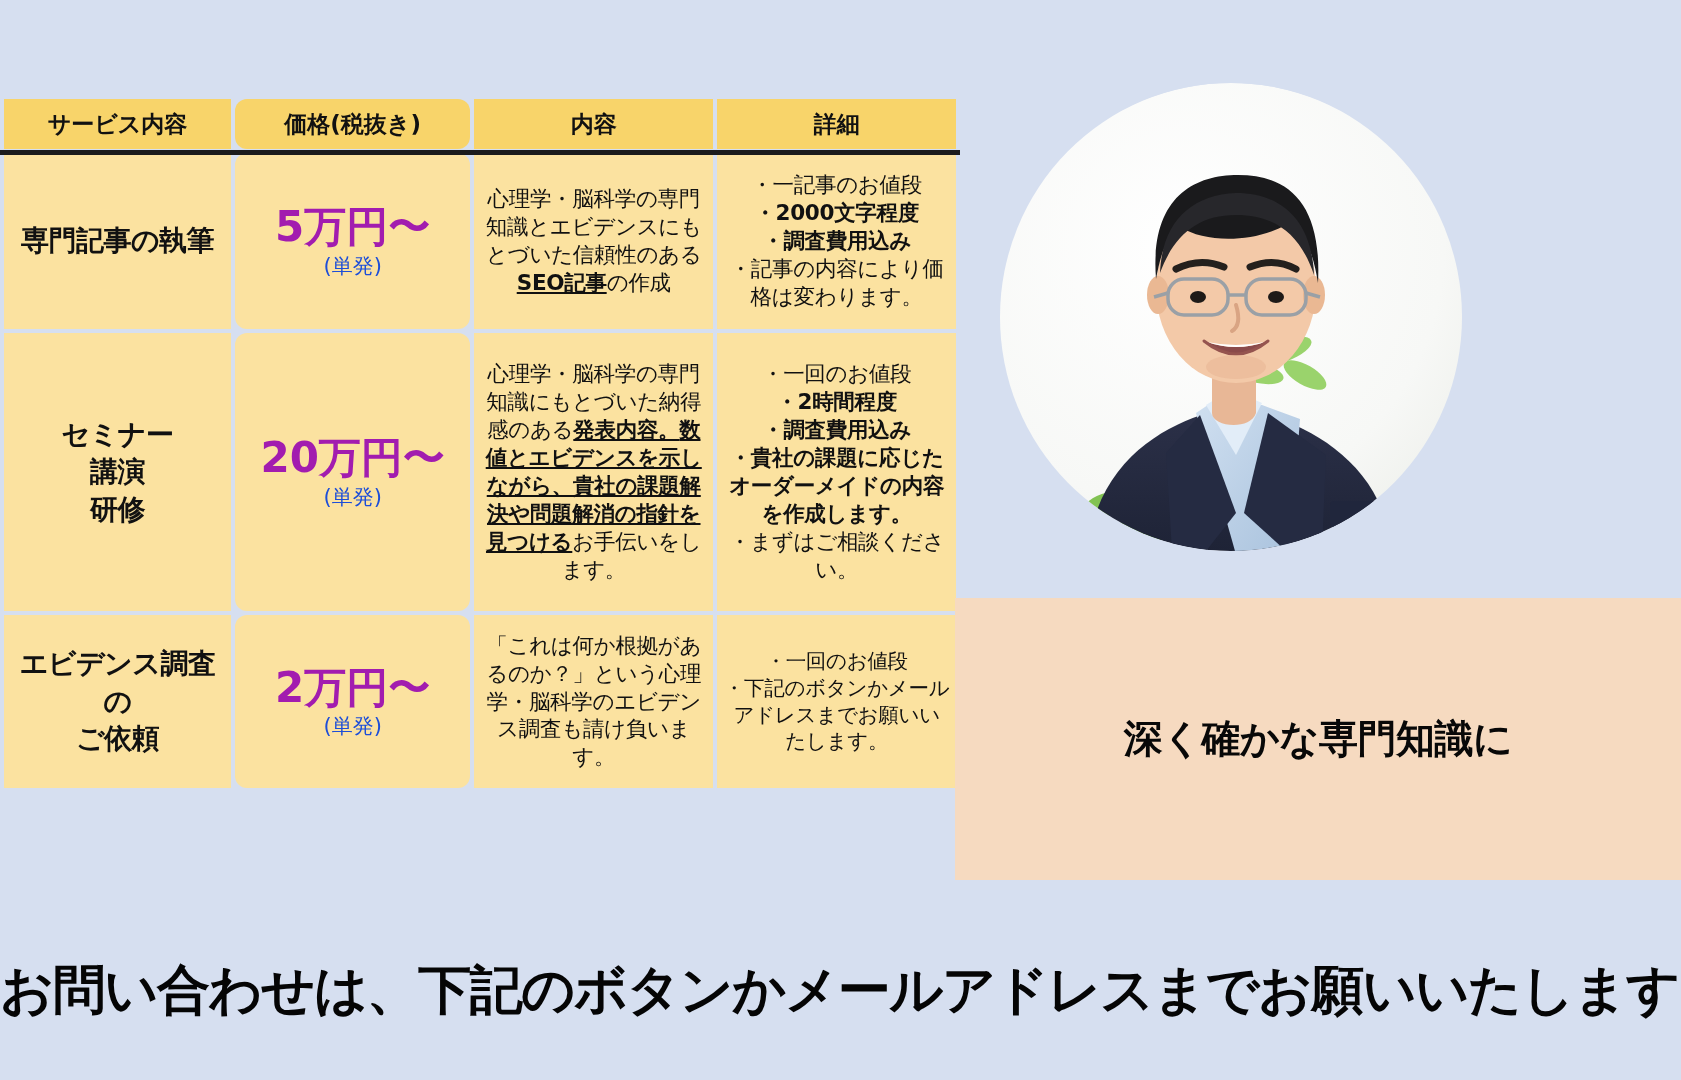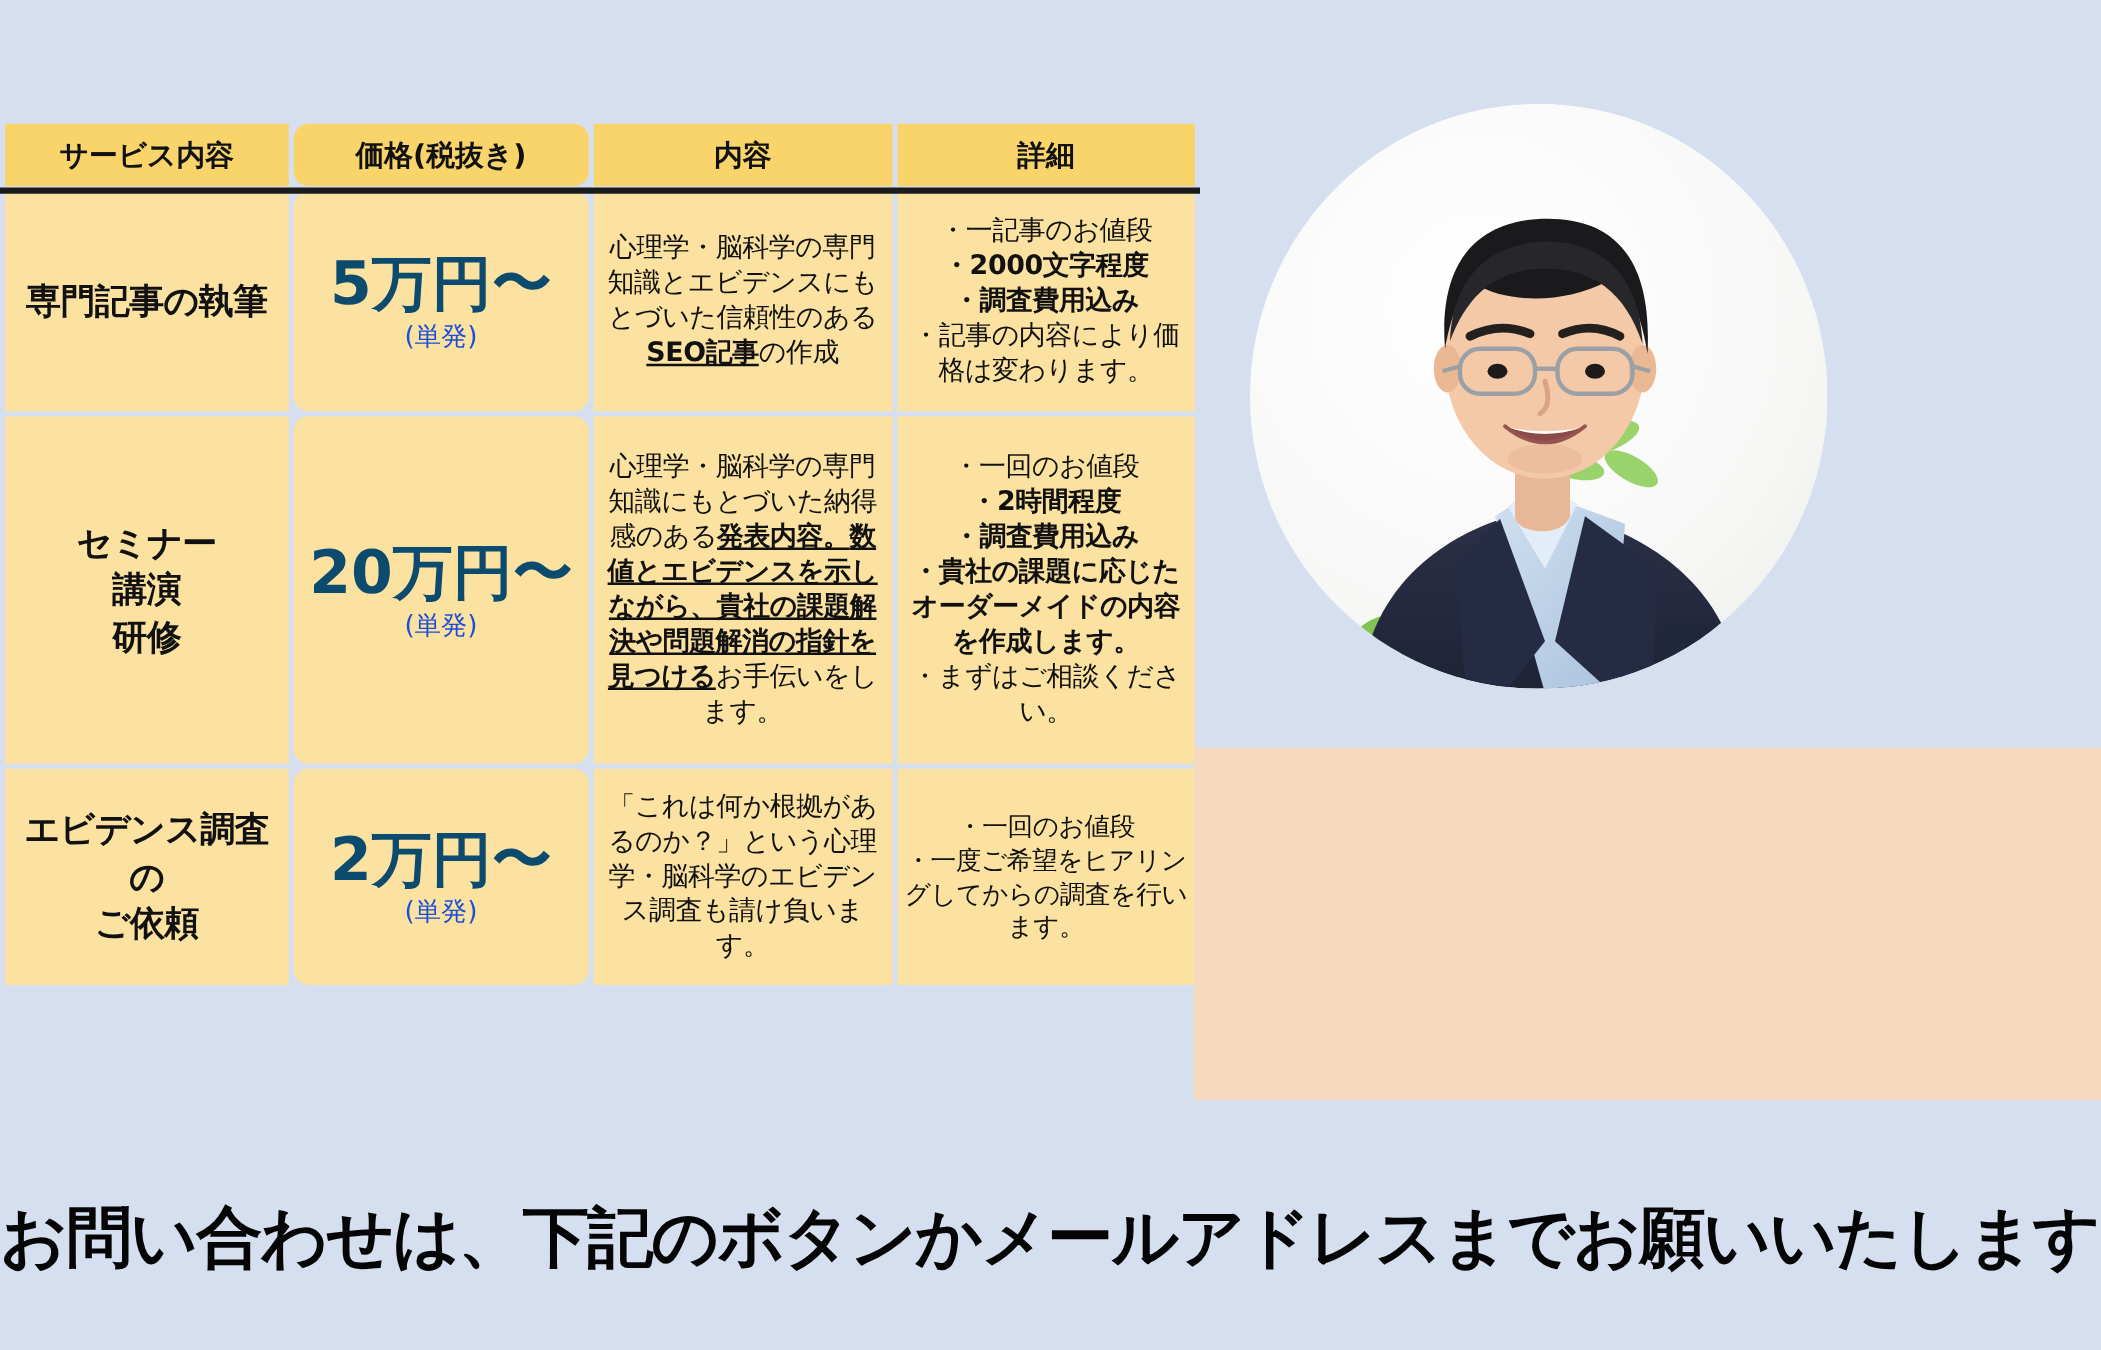--- a/index.html
+++ b/index.html
@@ -38,21 +38,21 @@
   .c1{width:231px;}
   .c2{width:235px;border-radius:12px;}
   .c3{width:241px;}
   .c4{width:241px;}
 
   .svc-name{
     font-size:28px;font-weight:bold;line-height:1.34;letter-spacing:-0.5px;
   }
   .price-cell{line-height:1.1;}
   .price-main{
-    font-size:48px;font-weight:bold;color:#0c4a6e;letter-spacing:0px;
+    font-size:42px;font-weight:bold;color:#a21caf;letter-spacing:0px;
     display:block;
   }
   .price-sub{
     font-size:21px;color:#1d4ed8;display:block;margin-top:4px;
   }
   .body-txt{
     font-size:21.5px;line-height:1.30;text-align:center;letter-spacing:-0.3px;
   }
   .body-txt b{font-weight:bold;text-decoration:underline;}
   .detail-txt{
@@ -131,21 +131,21 @@
         <td class="c4 detail-txt"><span>・一回のお値段</span><br><b>・2時間程度</b><br><b>・調査費用込み</b><br><b>・貴社の課題に応じたオーダーメイドの内容を作成します。</b><br><span>・まずはご相談ください。</span></td>
       </tr>
 
       <tr class="r3">
         <td class="c1 svc-name">エビデンス調査<br>の<br>ご依頼</td>
         <td class="c2 price-cell">
           <span class="price-main">2万円〜</span>
           <span class="price-sub">(単発)</span>
         </td>
         <td class="c3 body-txt"><span>「これは何か根拠があるのか？」という心理学・脳科学のエビデンス調査も請け負います。</span></td>
-        <td class="c4 detail-txt nudge-sm"><span>・一回のお値段</span><br><span>・一度ご希望をヒアリングしてからの調査を行います。</span></td>
+        <td class="c4 detail-txt nudge-sm"><span>・一回のお値段</span><br><span>・下記のボタンかメールアドレスまでお願いいたします。</span></td>
       </tr>
     </tbody>
   </table>
   <div class="hdr-rule"></div>
 
   <div class="photo-wrap">
     <svg class="photo-svg" viewBox="0 0 462 468">
       <defs>
         <radialGradient id="bgG" cx="40%" cy="35%" r="80%">
           <stop offset="0%" stop-color="#ffffff"></stop>
@@ -220,17 +220,18 @@
         <path d="M204 258 q32 28 64 0 q-32 12 -64 0 Z" fill="#8a4a4a"></path>
         <path d="M207 259 q29 10 58 0 q-29 6 -58 0 Z" fill="#ffffff"></path>
         <path d="M204 258 q32 26 64 0" stroke="#95544f" stroke-width="3" fill="none" stroke-linecap="round"></path>
 
         <ellipse cx="236" cy="284" rx="30" ry="12" fill="#e7b492" opacity="0.5"></ellipse>
       </g>
     </svg>
   </div>
 
   <div class="peach-box">
+    <div class="peach-line l1">深く確かな専門知識に</div>
   </div>
 
   <div class="cta-line">お問い合わせは、下記のボタンかメールアドレスまでお願いいたします↓</div>
 
 </div>
 
 </body></html>

